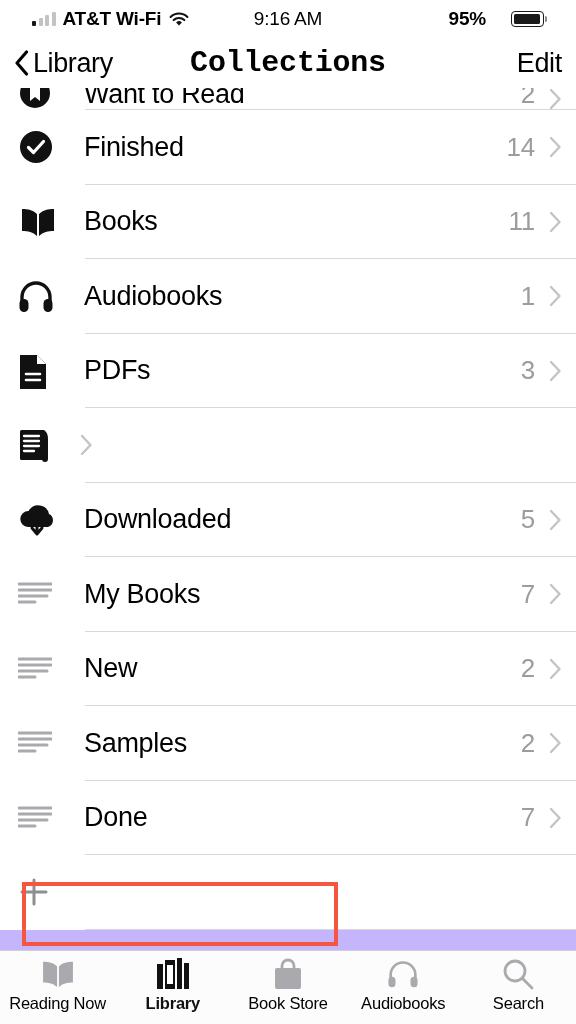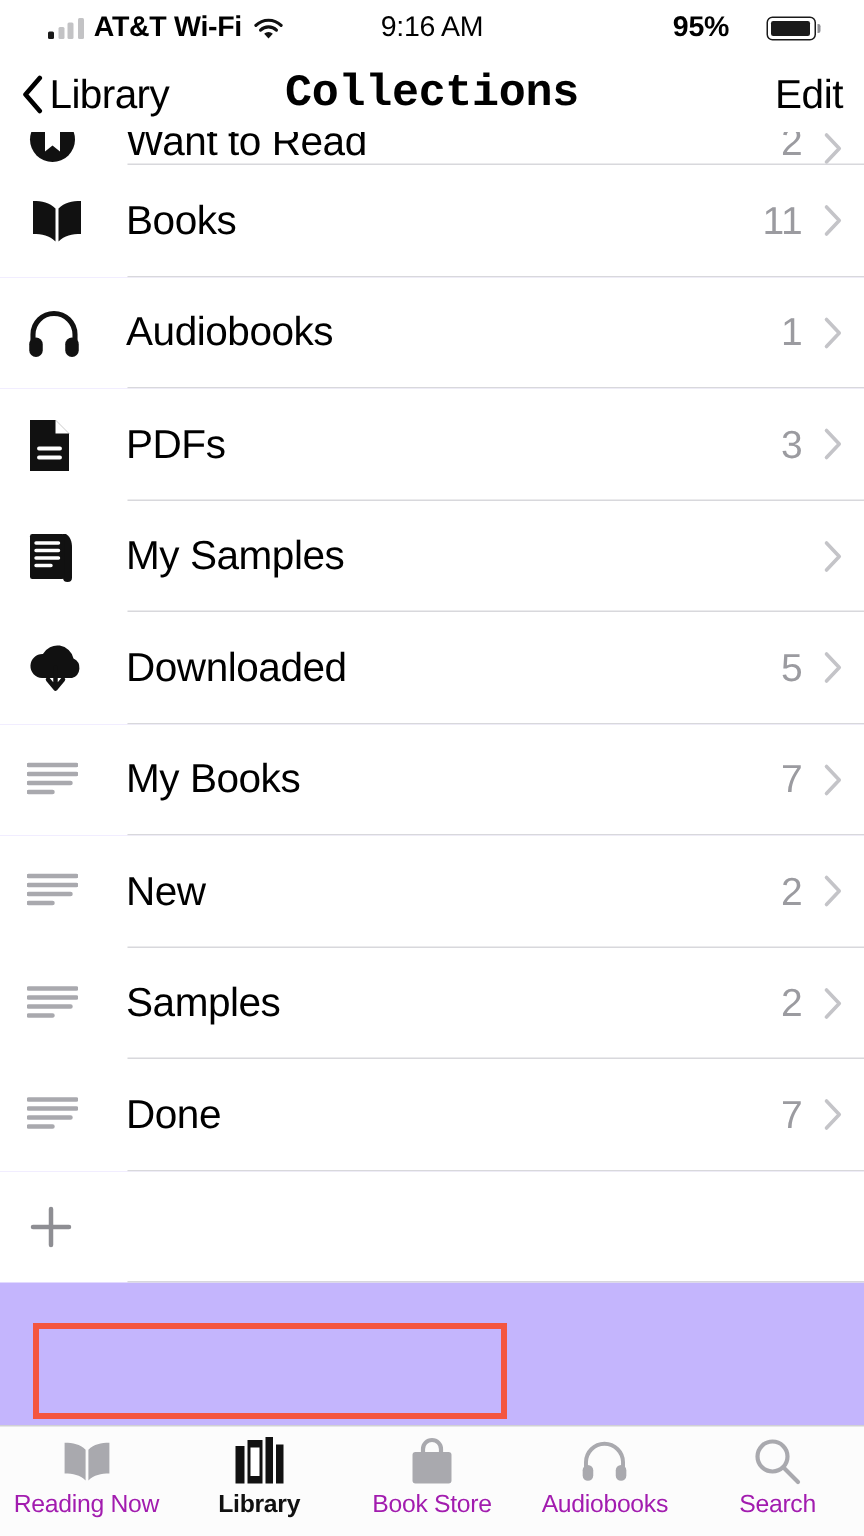--- a/index.html
+++ b/index.html
@@ -149,21 +149,21 @@
     flex:1;
     display:flex;
     flex-direction:column;
     align-items:center;
     justify-content:flex-start;
     gap:3px;
     cursor:pointer;
   }
   .tab-ico { height:34px; display:flex; align-items:center; justify-content:center; }
   .tab-ico svg { display:block; }
-  .tab-label { font-size:16.5px; color:#a21caf; letter-spacing:-0.2px; }
+  .tab-label { font-size:16.5px; color:#000000; letter-spacing:-0.2px; }
   .tab.active .tab-label { color:#111; font-weight:600; }
 </style>
 </head>
 <body>
 
 <div class="status-bar">
   <div class="status-left">
     <span class="signal">
         <i></i>
         <i></i>
@@ -213,20 +213,33 @@
     <div class="row-label">Want to Read</div>
     <div class="row-count">2</div>
     <svg class="chev-right" viewBox="0 0 13 22">
         <path d="M2 2l8.5 9L2 20" stroke="#c4c4c8" stroke-width="2.4" fill="none" stroke-linecap="round" stroke-linejoin="round"></path>
       </svg>
   </div>
 
   <div id="rows-host">
       <div class="row">
         <div class="row-icon">
+          <svg width="36" height="36" viewBox="0 0 36 36">
+            <circle cx="18" cy="18" r="16" fill="#111"></circle>
+            <path d="M10.5 18.5l5 5 10-11" stroke="#fff" stroke-width="3.2" fill="none" stroke-linecap="round" stroke-linejoin="round"></path>
+          </svg>
+        </div>
+        <div class="row-label">Finished</div>
+        <div class="row-count">14</div>
+        <svg class="chev-right" viewBox="0 0 13 22">
+          <path d="M2 2l8.5 9L2 20" stroke="#c4c4c8" stroke-width="2.4" fill="none" stroke-linecap="round" stroke-linejoin="round"></path>
+        </svg>
+      </div>
+      <div class="row">
+        <div class="row-icon">
           <svg width="40" height="30" viewBox="0 0 40 30">
             <path d="M19 7C15 3 10 2 4 2v22c6 0 11 1 15 5V7z" fill="#111"></path>
             <path d="M21 7c4-4 9-5 15-5v22c-6 0-11 1-15 5V7z" fill="#111"></path>
           </svg>
         </div>
         <div class="row-label">Books</div>
         <div class="row-count">11</div>
         <svg class="chev-right" viewBox="0 0 13 22">
           <path d="M2 2l8.5 9L2 20" stroke="#c4c4c8" stroke-width="2.4" fill="none" stroke-linecap="round" stroke-linejoin="round"></path>
         </svg>
@@ -260,21 +273,20 @@
         </svg>
       </div>
       <div class="row">
         <div class="row-icon">
           <svg width="32" height="36" viewBox="0 0 32 36">
             <path d="M26 3c3 2 4 5 4 9v20c0 2-1 3-3 3-2 0-3-1-3-3V3z" fill="#111"></path>
             <rect x="2" y="3" width="23" height="30" rx="1.5" fill="#111"></rect>
             <path d="M6 9h15M6 14h15M6 19h15M6 24h10" stroke="#fff" stroke-width="2.3" stroke-linecap="round"></path>
           </svg>
         </div>
-        <div class="row-label">My Samples</div>
         <div class="row-count"></div>
         <svg class="chev-right" viewBox="0 0 13 22">
           <path d="M2 2l8.5 9L2 20" stroke="#c4c4c8" stroke-width="2.4" fill="none" stroke-linecap="round" stroke-linejoin="round"></path>
         </svg>
       </div>
       <div class="row">
         <div class="row-icon">
           <svg width="38" height="34" viewBox="0 0 38 34">
             <path d="M10 24a8 8 0 0 1 .6-16A11 11 0 0 1 31 11a7 7 0 0 1-1 13H10z" fill="#111"></path>
             <path d="M19 17v13M14 25l5 6 5-6" stroke="#111" stroke-width="3" fill="none" stroke-linecap="round" stroke-linejoin="round"></path>

